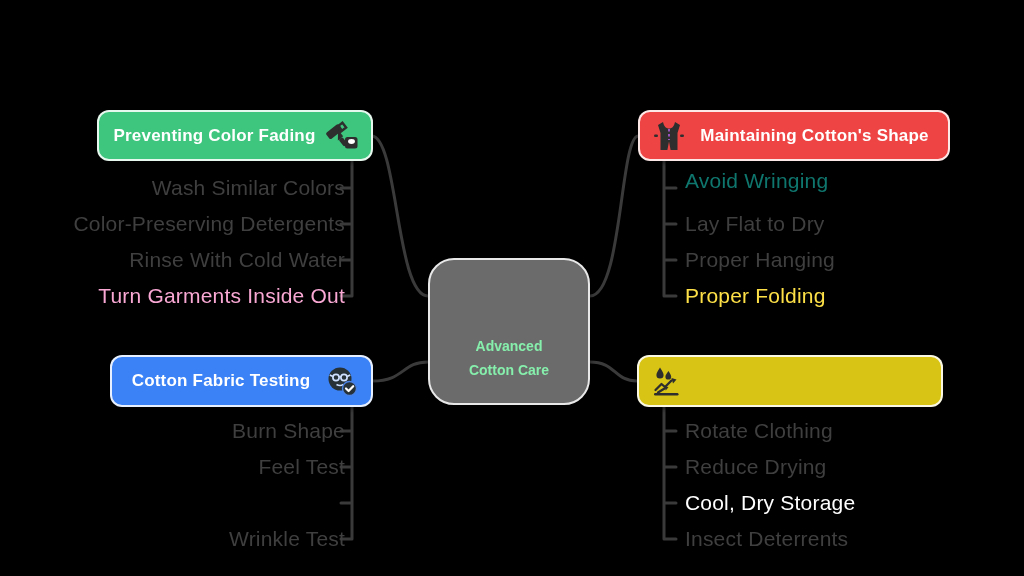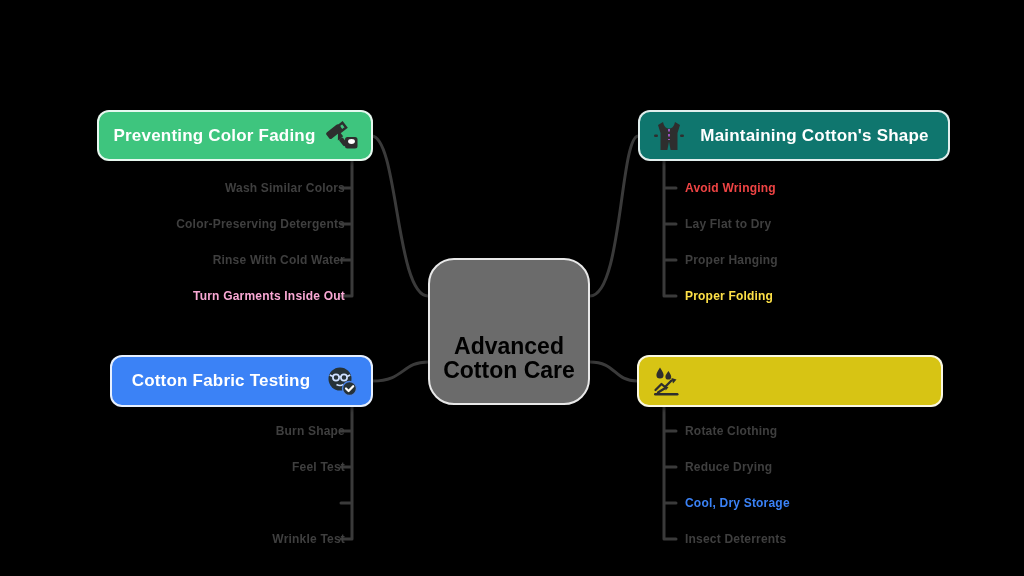--- a/index.html
+++ b/index.html
@@ -22,25 +22,25 @@
   .node.icon-right .label{text-align:center;}
   .node.icon-left  .label{text-align:center;}
   .node .ico{width:32px;height:32px;flex:0 0 auto;display:block;}
   .center-node{
     position:absolute;left:428px;top:258px;width:162px;height:147px;
     border-radius:26px;border:2px solid #e8e8e8;box-sizing:border-box;
     display:flex;flex-direction:column;align-items:center;justify-content:center;
     padding-top:52px;box-shadow:0 2px 5px rgba(0,0,0,0.6);
   }
   .center-node .cline{
-    color:#000000;font-size:23px;font-weight:700;line-height:24px;white-space:nowrap;
+    color:#86efac;font-size:14px;font-weight:700;line-height:24px;white-space:nowrap;
   }
   .leaf{
     position:absolute;height:20px;line-height:20px;white-space:nowrap;
-    font-size:12px;font-weight:700;letter-spacing:.2px;color:#3f3f3f;
+    font-size:21px;font-weight:400;letter-spacing:.2px;color:#3f3f3f;
   }
   .leaf.r{right:679px;text-align:right;}
   .leaf.l{left:685px;text-align:left;}
 </style>
 </head>
 <body>
 
 <div class="canvas">
 
   <svg class="wires" width="1024" height="576" viewBox="0 0 1024 576">
@@ -64,21 +64,21 @@
           <rect x="1" y="6" width="16" height="8" rx="2"></rect>
           <path d="M17 8 h4 v6 h-9 v4 h-3 z" fill="none" stroke="#2e2e2e" stroke-width="2.4"></path>
           <rect x="7.5" y="19" width="4.6" height="9" rx="1.6"></rect>
         </g>
         <rect x="19" y="17" width="12.5" height="11.5" rx="2.5"></rect>
         <ellipse cx="25.5" cy="21.5" rx="3.4" ry="2.4" fill="#ffffff"></ellipse>
       </g>
     </svg>
   </div>
 
-  <div class="node icon-left" style="left: 638px; top: 110px; width: 312px; height: 51px; background: #0f766e;">
+  <div class="node icon-left" style="left: 638px; top: 110px; width: 312px; height: 51px; background: #ef4444;">
     <svg class="ico" viewBox="0 0 32 32">
       <path fill="#2e2e2e" d="M10 2 C11 6.5 13 8.5 16 8.5 C19 8.5 21 6.5 22 2 L27 5 L24.5 13 L24.5 30 L17.6 30 L16 21.5 L14.4 30 L7.5 30 L7.5 13 L5 5 Z"></path>
       <rect x="1" y="14.5" width="4" height="2.6" rx="1.3" fill="#2e2e2e"></rect>
       <rect x="27" y="14.5" width="4" height="2.6" rx="1.3" fill="#2e2e2e"></rect>
       <path d="M16 9 L16 20" stroke="#b55ee2" stroke-width="1.6" stroke-dasharray="2.5 2.5"></path>
     </svg>
     <span class="label">Maintaining Cotton's Shape</span>
   </div>
 
   <div class="node icon-right" style="left: 110px; top: 355px; width: 263px; height: 52px; background: #3b82f6;">
@@ -119,27 +119,27 @@
   <div class="center-node" style="background: rgb(107, 107, 107);">
     <div class="cline">Advanced</div>
     <div class="cline">Cotton Care</div>
   </div>
 
   <div class="leaf r" style="top: 178px; color: rgb(63, 63, 63);">Wash Similar Colors</div>
   <div class="leaf r" style="top: 214px; color: rgb(63, 63, 63);">Color-Preserving Detergents</div>
   <div class="leaf r" style="top: 250px; color: rgb(63, 63, 63);">Rinse With Cold Water</div>
   <div class="leaf r" style="top: 286px; color: #f9a8d4;">Turn Garments Inside Out</div>
 
-  <div class="leaf l" style="top: 178px; color: #ef4444;">Avoid Wringing</div>
+  <div class="leaf l" style="top: 171px; color: #0f766e;">Avoid Wringing</div>
   <div class="leaf l" style="top: 214px; color: rgb(63, 63, 63);">Lay Flat to Dry</div>
   <div class="leaf l" style="top: 250px; color: rgb(63, 63, 63);">Proper Hanging</div>
   <div class="leaf l" style="top: 286px; color: #fde047;">Proper Folding</div>
 
   <div class="leaf r" style="top: 421px; color: rgb(63, 63, 63);">Burn Shape</div>
   <div class="leaf r" style="top: 457px; color: rgb(63, 63, 63);">Feel Test</div>
   <div class="leaf r" style="top: 529px; color: rgb(63, 63, 63);">Wrinkle Test</div>
 
   <div class="leaf l" style="top: 421px; color: rgb(63, 63, 63);">Rotate Clothing</div>
   <div class="leaf l" style="top: 457px; color: rgb(63, 63, 63);">Reduce Drying</div>
-  <div class="leaf l" style="top: 493px; color: #3b82f6;">Cool, Dry Storage</div>
+  <div class="leaf l" style="top: 493px; color: #ffffff;">Cool, Dry Storage</div>
   <div class="leaf l" style="top: 529px; color: rgb(63, 63, 63);">Insect Deterrents</div>
 
 </div>
 
 </body></html>

